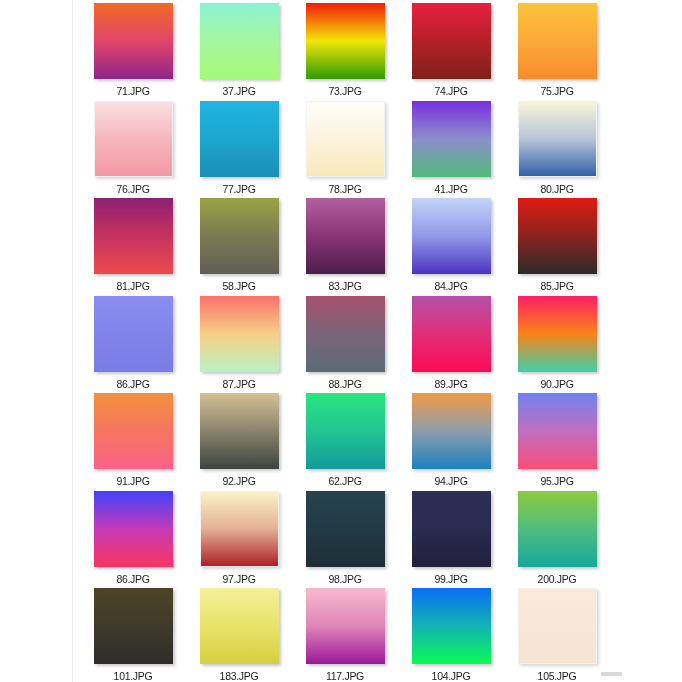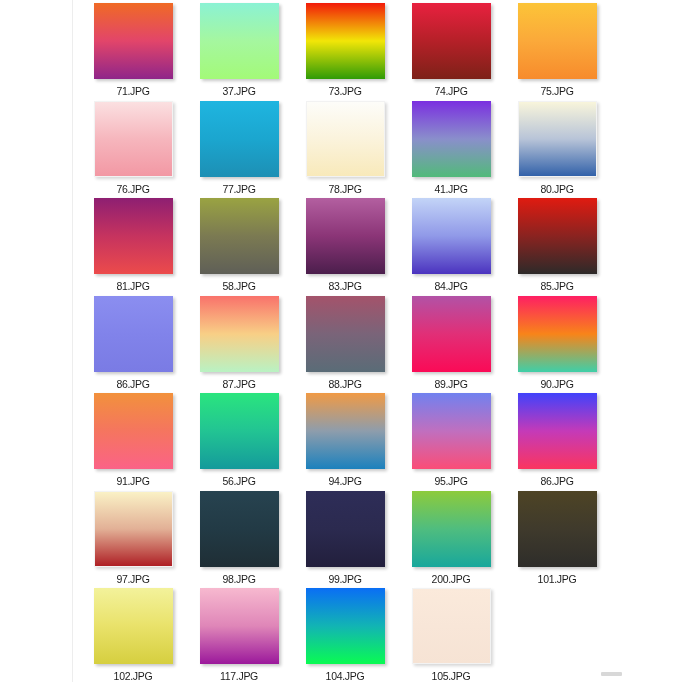--- a/index.html
+++ b/index.html
@@ -210,23 +210,29 @@
         <div class="label">90.JPG</div>
       </div>
       <div class="cell">
         <div class="thumb-wrap">
           <div class="thumb" style="background: linear-gradient(rgb(242, 145, 60) 0%, rgb(245, 117, 95) 50%, rgb(251, 98, 135) 100%);"></div>
         </div>
         <div class="label">91.JPG</div>
       </div>
       <div class="cell">
         <div class="thumb-wrap">
+          <div class="thumb" style="background: linear-gradient(rgb(214, 192, 150) 0%, rgb(137, 131, 109) 50%, rgb(60, 68, 63) 100%);"></div>
+        </div>
+        <div class="label">92.JPG</div>
+      </div>
+      <div class="cell">
+        <div class="thumb-wrap">
           <div class="thumb" style="background: linear-gradient(rgb(42, 229, 126) 0%, rgb(34, 196, 147) 50%, rgb(20, 154, 155) 100%);"></div>
         </div>
-        <div class="label">56.JPG</div>
+        <div class="label">62.JPG</div>
       </div>
       <div class="cell">
         <div class="thumb-wrap">
           <div class="thumb" style="background: linear-gradient(rgb(240, 154, 69) 0%, rgb(142, 157, 172) 50%, rgb(28, 129, 189) 100%);"></div>
         </div>
         <div class="label">94.JPG</div>
       </div>
       <div class="cell">
         <div class="thumb-wrap">
           <div class="thumb" style="background: linear-gradient(rgb(113, 129, 239) 0%, rgb(192, 111, 191) 50%, rgb(251, 77, 119) 100%);"></div>
@@ -266,21 +272,21 @@
       <div class="cell">
         <div class="thumb-wrap">
           <div class="thumb" style="background: linear-gradient(rgb(78, 68, 37) 0%, rgb(63, 58, 44) 50%, rgb(46, 45, 42) 100%);"></div>
         </div>
         <div class="label">101.JPG</div>
       </div>
       <div class="cell">
         <div class="thumb-wrap">
           <div class="thumb" style="background: linear-gradient(rgb(243, 242, 155) 0%, rgb(233, 226, 106) 50%, rgb(214, 207, 63) 100%);"></div>
         </div>
-        <div class="label">102.JPG</div>
+        <div class="label">183.JPG</div>
       </div>
       <div class="cell">
         <div class="thumb-wrap">
           <div class="thumb" style="background: linear-gradient(rgb(247, 185, 207) 0%, rgb(223, 134, 184) 50%, rgb(155, 24, 155) 100%);"></div>
         </div>
         <div class="label">117.JPG</div>
       </div>
       <div class="cell">
         <div class="thumb-wrap">
           <div class="thumb" style="background: linear-gradient(rgb(10, 110, 245) 0%, rgb(18, 180, 180) 50%, rgb(10, 251, 82) 100%);"></div>

